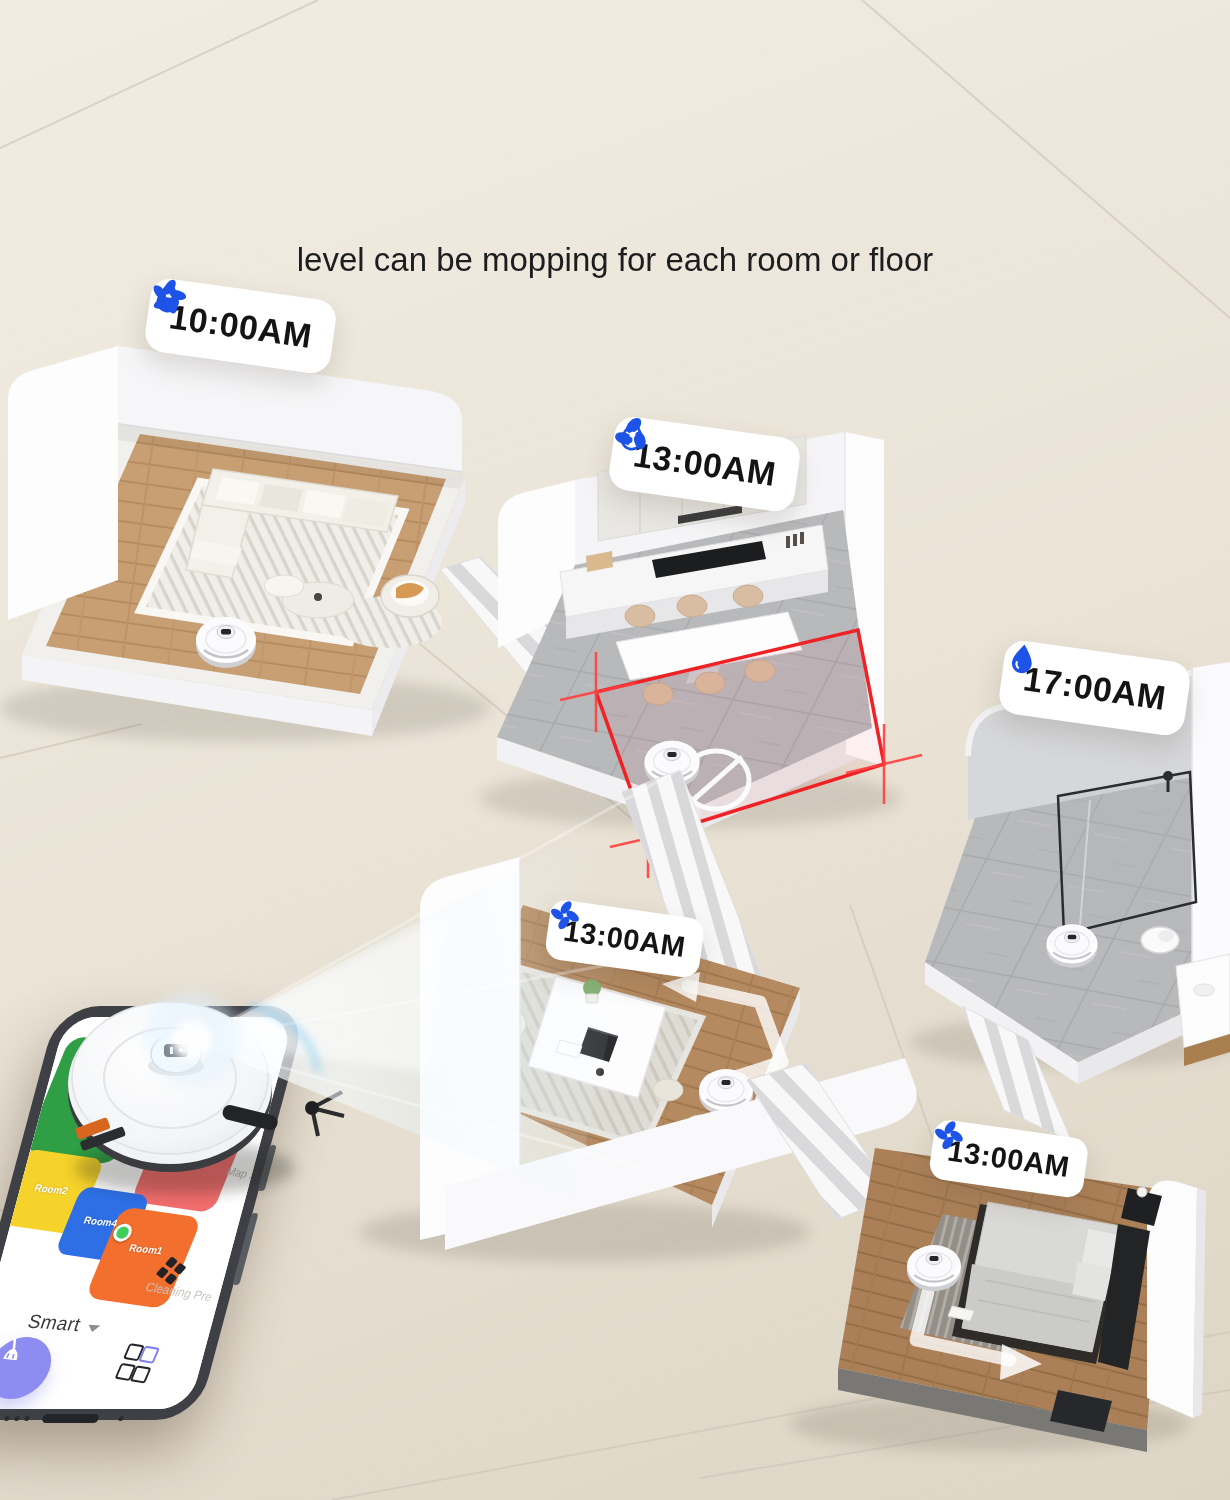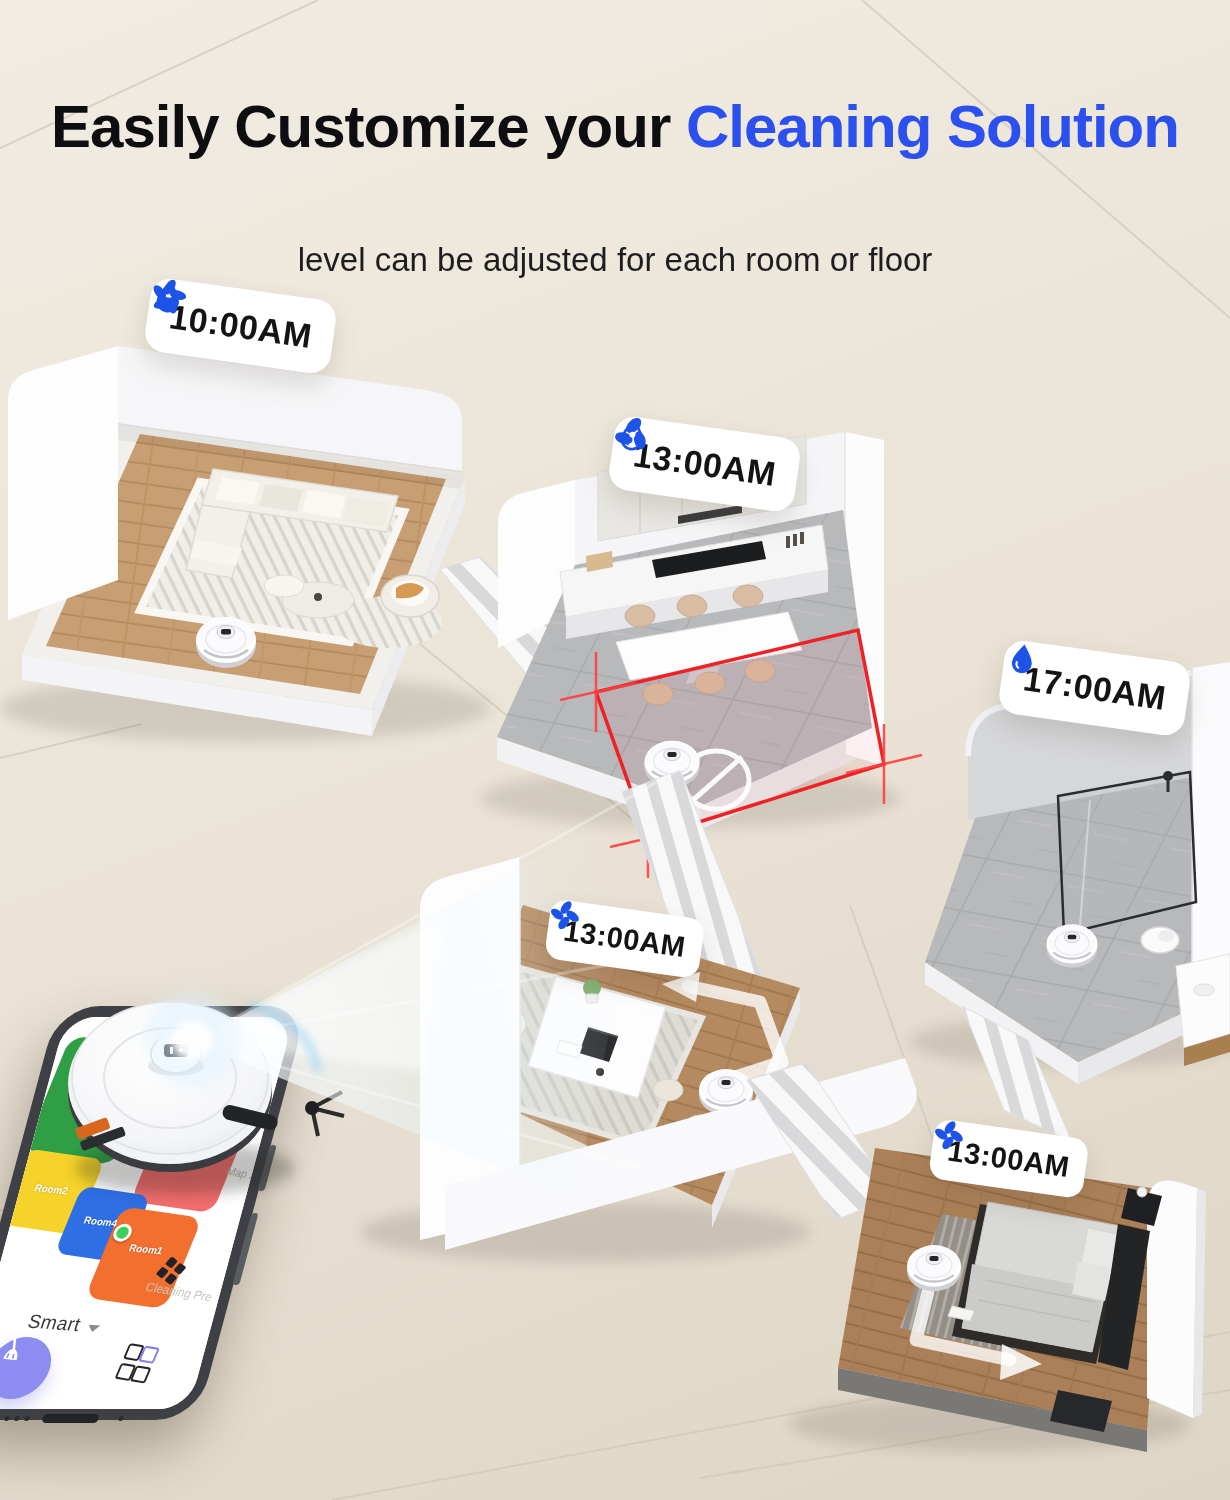--- a/index.html
+++ b/index.html
@@ -419,24 +419,23 @@
         <line x1="192" y1="1042" x2="700" y2="758"></line>
           <line x1="192" y1="1042" x2="688" y2="950"></line>
         <line x1="192" y1="1042" x2="640" y2="1168"></line>
       </g>
       <path d="M250,1006 Q310,1020 318,1072" fill="none" stroke="rgba(90,190,245,0.55)" stroke-width="5" filter="url(#blur4)"></path>
       <circle cx="192" cy="1040" r="48" fill="#dff2ff" opacity="0.5" filter="url(#blur7)"></circle>
       <circle cx="192" cy="1040" r="20" fill="#ffffff" opacity="0.95" filter="url(#blur4)"></circle>
     </g>
   </svg>
 
-  <h1 class="title"><span>Easily Customize your </span><span class="blue">Cleaning Solution</span></h1>
   <p class="subtitle">
     <br>
-    <span>level can be adjusted for each room or floor</span>
+    <span>level can be mopping for each room or floor</span>
   </p>
 
   <div class="badge" style="left:148px;top:276px;">
     <svg viewBox="0 0 24 24">
       <defs>
           <clipPath id="halfA">
             <rect x="0" y="12.6" width="24" height="12"></rect>
           </clipPath>
         </defs>
       <path d="M12 2.4 C 9.2 6.2 5.4 11.2 5.4 15.1 a6.6 6.6 0 0 0 13.2 0 C 18.6 11.2 14.8 6.2 12 2.4 Z" fill="#1d53e6" clip-path="url(#halfA)"></path>

